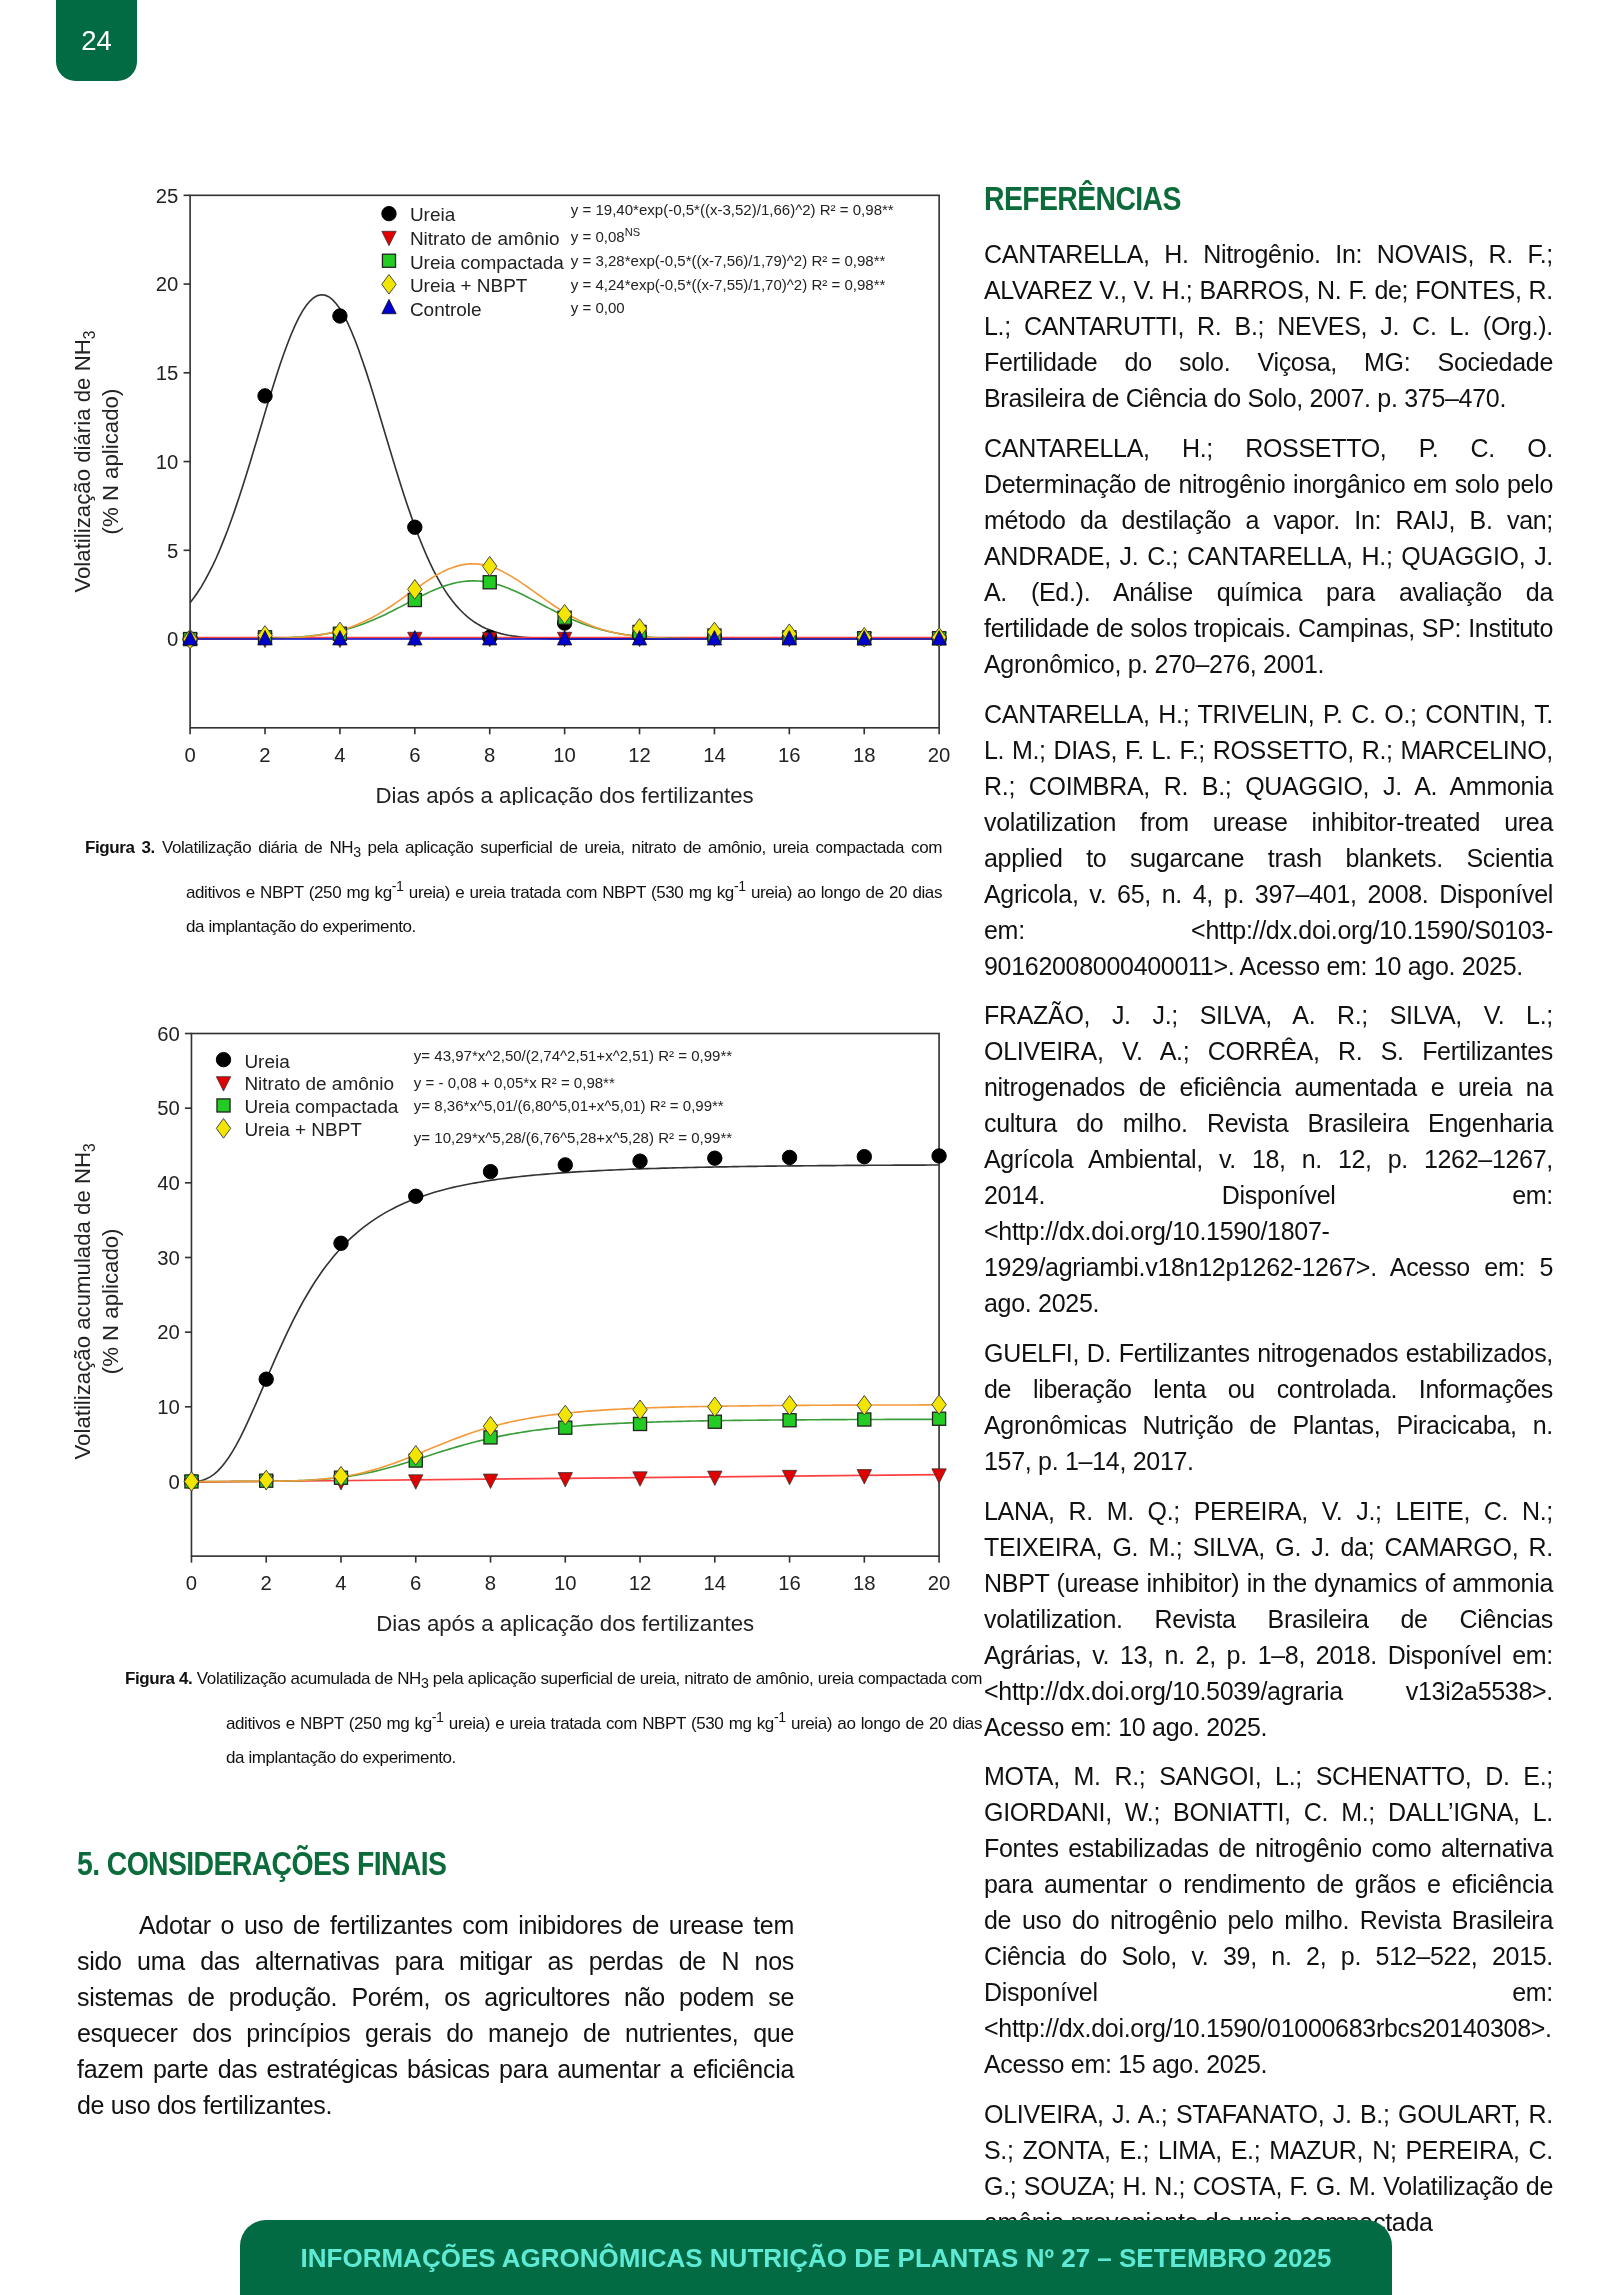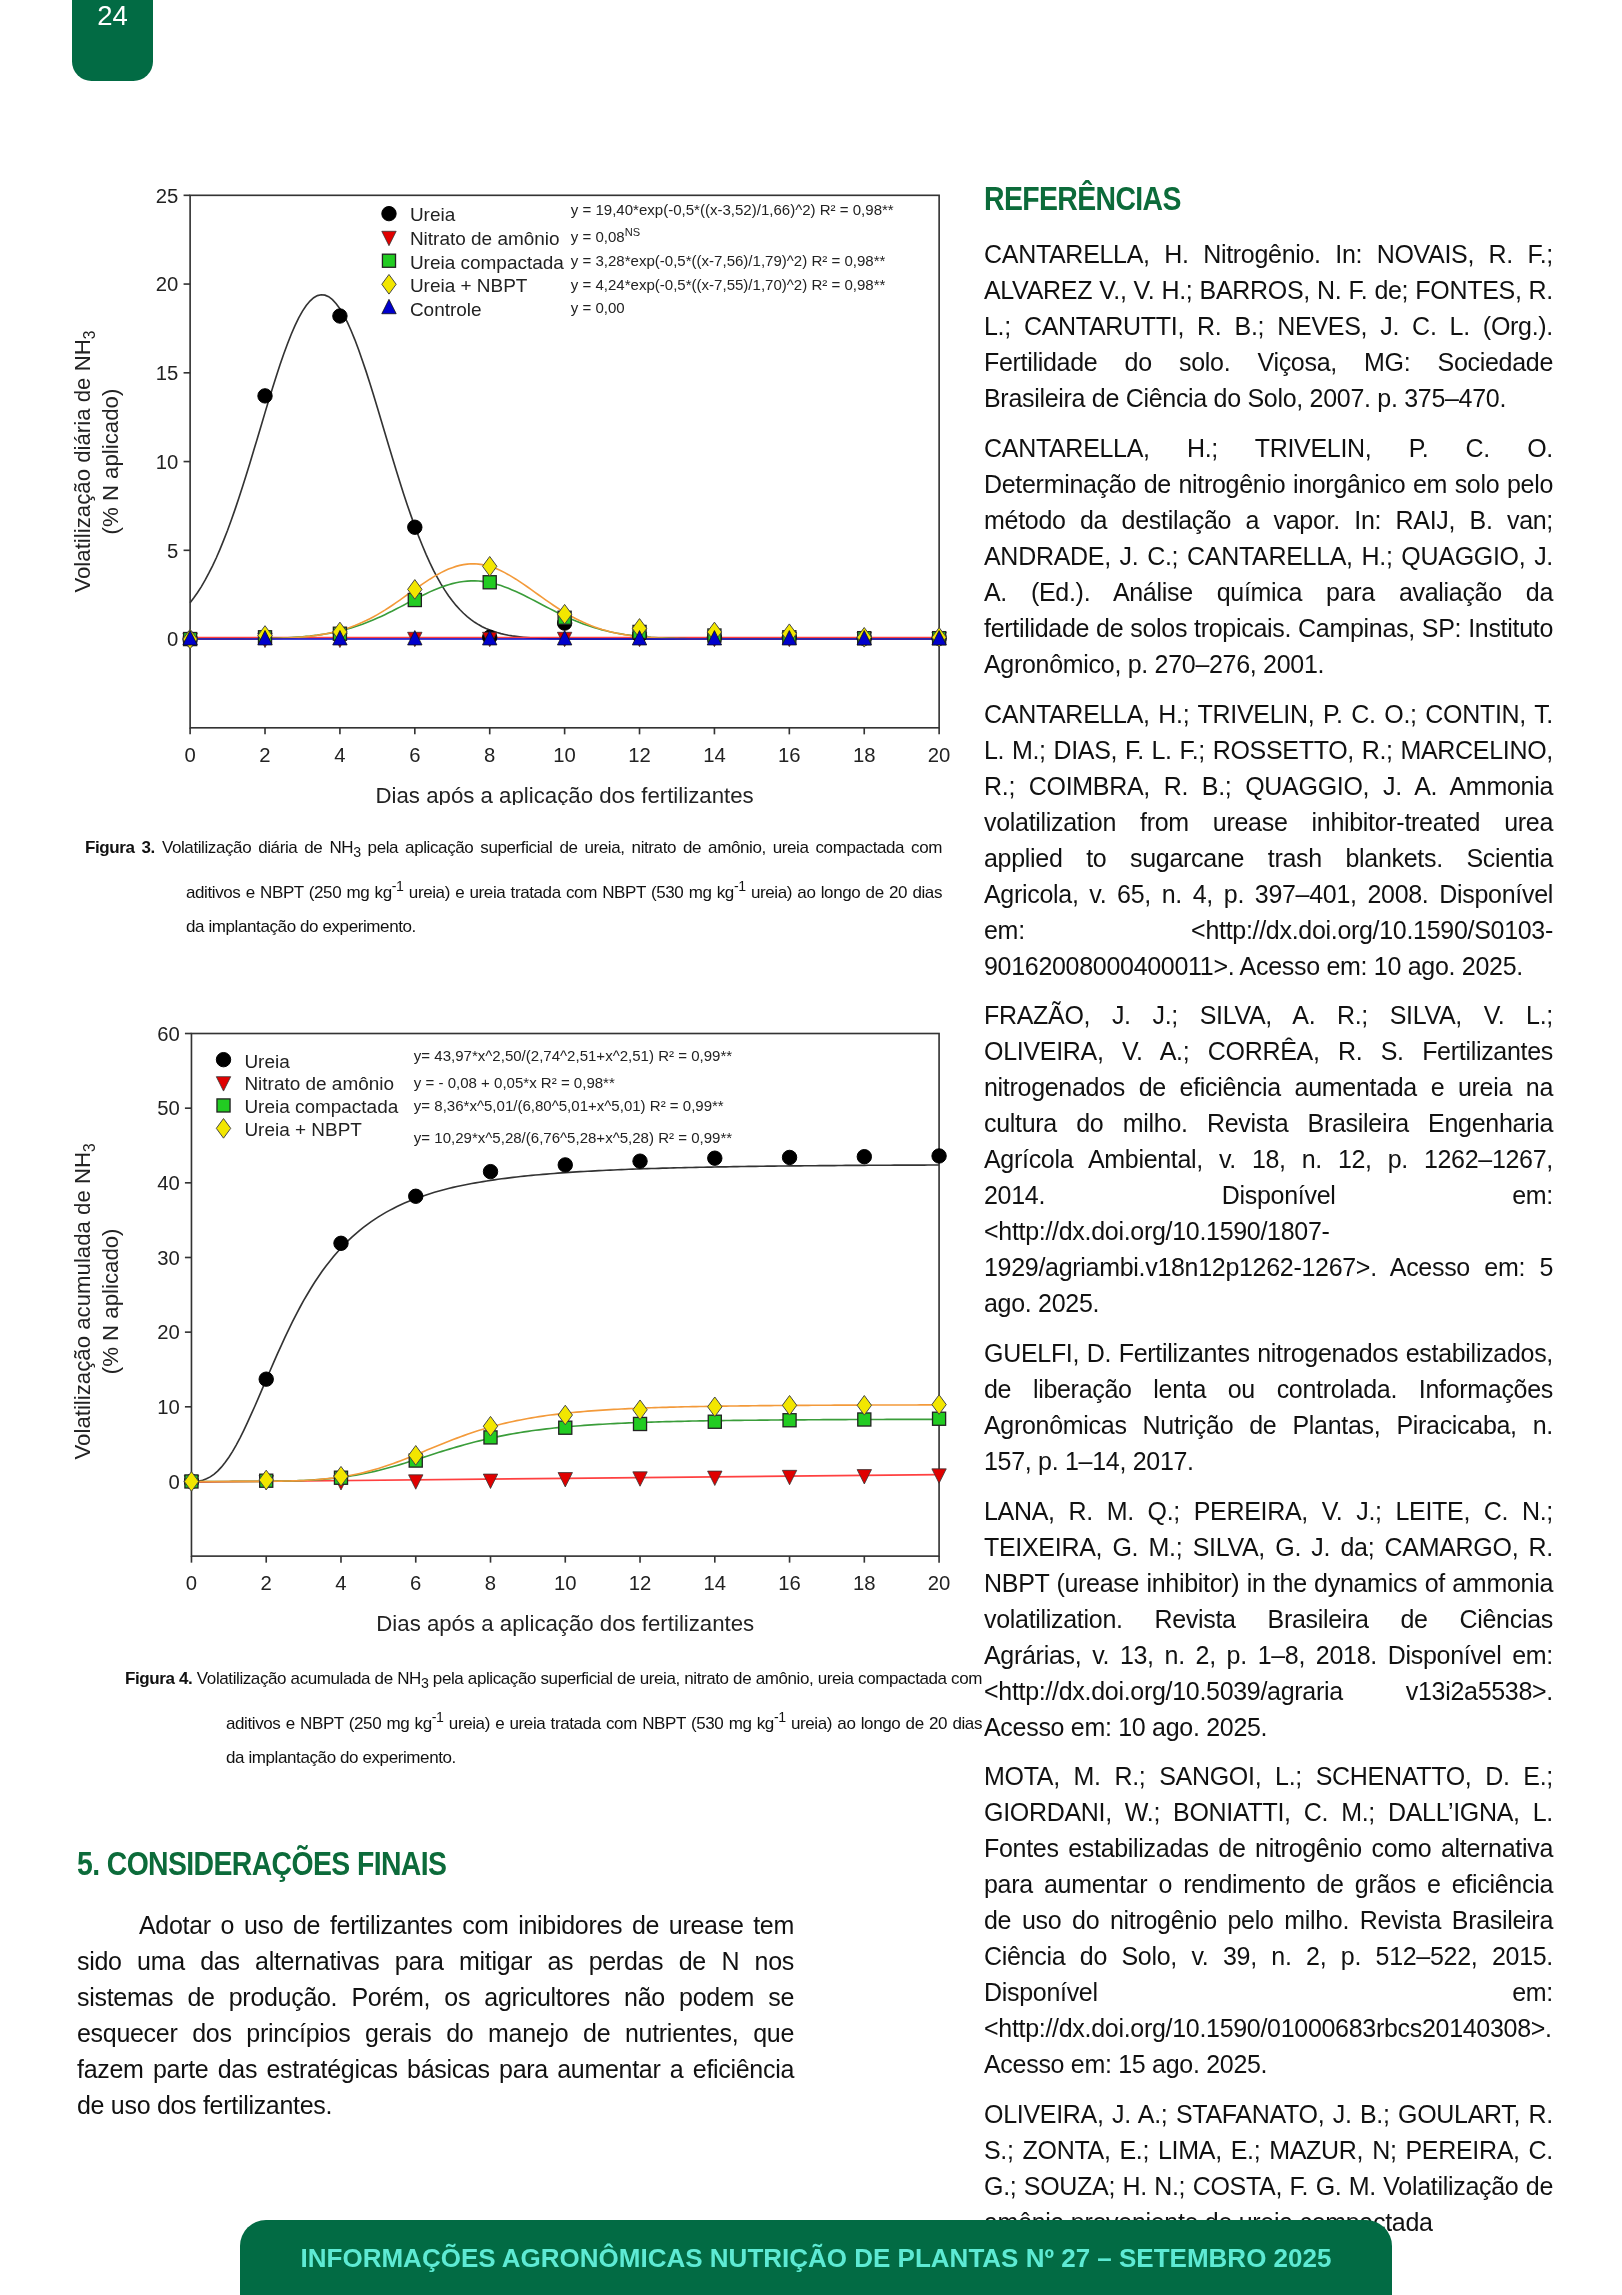--- a/index.html
+++ b/index.html
@@ -1,21 +1,21 @@
 <!DOCTYPE html>
 <html style="font-size:10.5px"><head>
 <meta charset="utf-8">
 <style>
   html, body { margin: 0; padding: 0; background: #ffffff; }
   body { width: 1623px; height: 2295px; position: relative; overflow: hidden;
          font-family: "Liberation Sans", sans-serif; color: #111; }
   .abs { position: absolute; }
   #page-badge { left: 56px; top: 0; width: 81px; height: 81px; background: #026b44;
     border-radius: 0 0 19.6px 19.6px; color: #fff; font-size: 27.5px; display: flex;
-    align-items: flex-start; justify-content: center; padding-top: 0; margin-left: 16px; }
+    align-items: center; justify-content: center; padding-top: 0; }
   .fig { position: absolute; left: 65px; width: 890px; }
   .fig svg { position: absolute; left: 0; top: 0; }
   .caption { position: absolute; left: 85px; width: 857px; font-size: 17px; line-height: 34px;
     font-family: "Liberation Sans Narrow", "Liberation Sans", sans-serif; letter-spacing: -0.4px; }
   .caption .lbl { font-weight: bold; }
   .caption .body { display: block; padding-left: 101px; text-indent: -101px; text-align: justify; }
   .section-h { font-family: "Liberation Sans", sans-serif; font-weight: bold; color: #0c6b3a;
     font-size: 33px; letter-spacing: -0.7px; transform: scaleX(0.86); transform-origin: left; }
   .txt { font-size: 25px; line-height: 36px; letter-spacing: -0.3px; text-align: justify; }
   #sec5-body { left: 77px; top: 1907px; width: 717px; text-indent: 62px; }
@@ -283,21 +283,21 @@
   <span>Volatilização acumulada de NH</span><sub>3</sub><span> pela aplicação superficial de ureia, nitrato de amônio, ureia compactada com aditivos e NBPT (250 mg kg</span><sup>-1</sup><span> ureia) e ureia tratada com NBPT (530 mg kg</span><sup>-1</sup><span> ureia) ao longo de 20 dias da implantação do experimento.</span></span>
 </div>
 
 <div class="abs section-h" style="left:77px;top:1845px;">5. CONSIDERAÇÕES FINAIS</div>
 <div class="abs txt" id="sec5-body">Adotar o uso de fertilizantes com inibidores de urease tem sido uma das alternativas para mitigar as perdas de N nos sistemas de produção. Porém, os agricultores não podem se esquecer dos princípios gerais do manejo de nutrientes, que fazem parte das estratégicas básicas para aumentar a eficiência de uso dos fertilizantes.</div>
 
 <div class="abs" id="refs">
   <div class="section-h" style="margin-bottom:18.3px;">REFERÊNCIAS</div>
   <div id="ref-list">
       <div class="txt ref"><span>CANTARELLA, H. Nitrogênio. In: NOVAIS, R. F.; ALVAREZ V., V. H.; BARROS, N. F. de; FONTES, R. L.; CANTARUTTI, R. B.; NEVES, J. C. L. (Org.). </span><b>Fertilidade do solo</b><span>. Viçosa, MG: Sociedade Brasileira de Ciência do Solo, 2007. p. 375–470.</span></div>
-      <div class="txt ref"><span>CANTARELLA, H.; TRIVELIN, P. C. O. Determinação de nitrogênio inorgânico em solo pelo método da destilação a vapor. In: RAIJ, B. van; ANDRADE, J. C.; CANTARELLA, H.; QUAGGIO, J. A. (Ed.). </span><b>Análise química para avaliação da fertilidade de solos tropicais</b><span>. Campinas, SP: Instituto Agronômico, p. 270–276, 2001.</span></div>
+      <div class="txt ref"><span>CANTARELLA, H.; ROSSETTO, P. C. O. Determinação de nitrogênio inorgânico em solo pelo método da destilação a vapor. In: RAIJ, B. van; ANDRADE, J. C.; CANTARELLA, H.; QUAGGIO, J. A. (Ed.). </span><b>Análise química para avaliação da fertilidade de solos tropicais</b><span>. Campinas, SP: Instituto Agronômico, p. 270–276, 2001.</span></div>
       <div class="txt ref"><span>CANTARELLA, H.; TRIVELIN, P. C. O.; CONTIN, T. L. M.; DIAS, F. L. F.; ROSSETTO, R.; MARCELINO, R.; COIMBRA, R. B.; QUAGGIO, J. A. Ammonia volatilization from urease inhibitor-treated urea applied to sugarcane trash blankets. </span><b>Scientia Agricola</b><span>, v. 65, n. 4, p. 397–401, 2008. Disponível em: &lt;http://dx.doi.org/10.1590/S0103-90162008000400011&gt;. Acesso em: 10 ago. 2025.</span></div>
       <div class="txt ref"><span>FRAZÃO, J. J.; SILVA, A. R.; SILVA, V. L.; OLIVEIRA, V. A.; CORRÊA, R. S. Fertilizantes nitrogenados de eficiência aumentada e ureia na cultura do milho. </span><b>Revista Brasileira Engenharia Agrícola Ambiental</b><span>, v. 18, n. 12, p. 1262–1267, 2014. Disponível em: &lt;http://dx.doi.org/10.1590/1807-1929/agriambi.v18n12p1262-1267&gt;. Acesso em: 5 ago. 2025.</span></div>
       <div class="txt ref"><span>GUELFI, D. Fertilizantes nitrogenados estabilizados, de liberação lenta ou controlada. </span><b>Informações Agronômicas Nutrição de Plantas</b><span>, Piracicaba, n. 157, p. 1–14, 2017.</span></div>
       <div class="txt ref"><span>LANA, R. M. Q.; PEREIRA, V. J.; LEITE, C. N.; TEIXEIRA, G. M.; SILVA, G. J. da; CAMARGO, R. NBPT (urease inhibitor) in the dynamics of ammonia volatilization. </span><b>Revista Brasileira de Ciências Agrárias</b><span>, v. 13, n. 2, p. 1–8, 2018. Disponível em: &lt;http://dx.doi.org/10.5039/agraria v13i2a5538&gt;. Acesso em: 10 ago. 2025.</span></div>
       <div class="txt ref"><span>MOTA, M. R.; SANGOI, L.; SCHENATTO, D. E.; GIORDANI, W.; BONIATTI, C. M.; DALL’IGNA, L. Fontes estabilizadas de nitrogênio como alternativa para aumentar o rendimento de grãos e eficiência de uso do nitrogênio pelo milho. </span><b>Revista Brasileira Ciência do Solo</b><span>, v. 39, n. 2, p. 512–522, 2015. Disponível em: &lt;http://dx.doi.org/10.1590/01000683rbcs20140308&gt;. Acesso em: 15 ago. 2025.</span></div>
       <div class="txt ref"><span>OLIVEIRA, J. A.; STAFANATO, J. B.; GOULART, R. S.; ZONTA, E.; LIMA, E.; MAZUR, N; PEREIRA, C. G.; SOUZA; H. N.; COSTA, F. G. M. Volatilização de amônia proveniente de ureia compactada</span></div>
     </div>
 </div>
 
 <div class="abs" id="footer">

